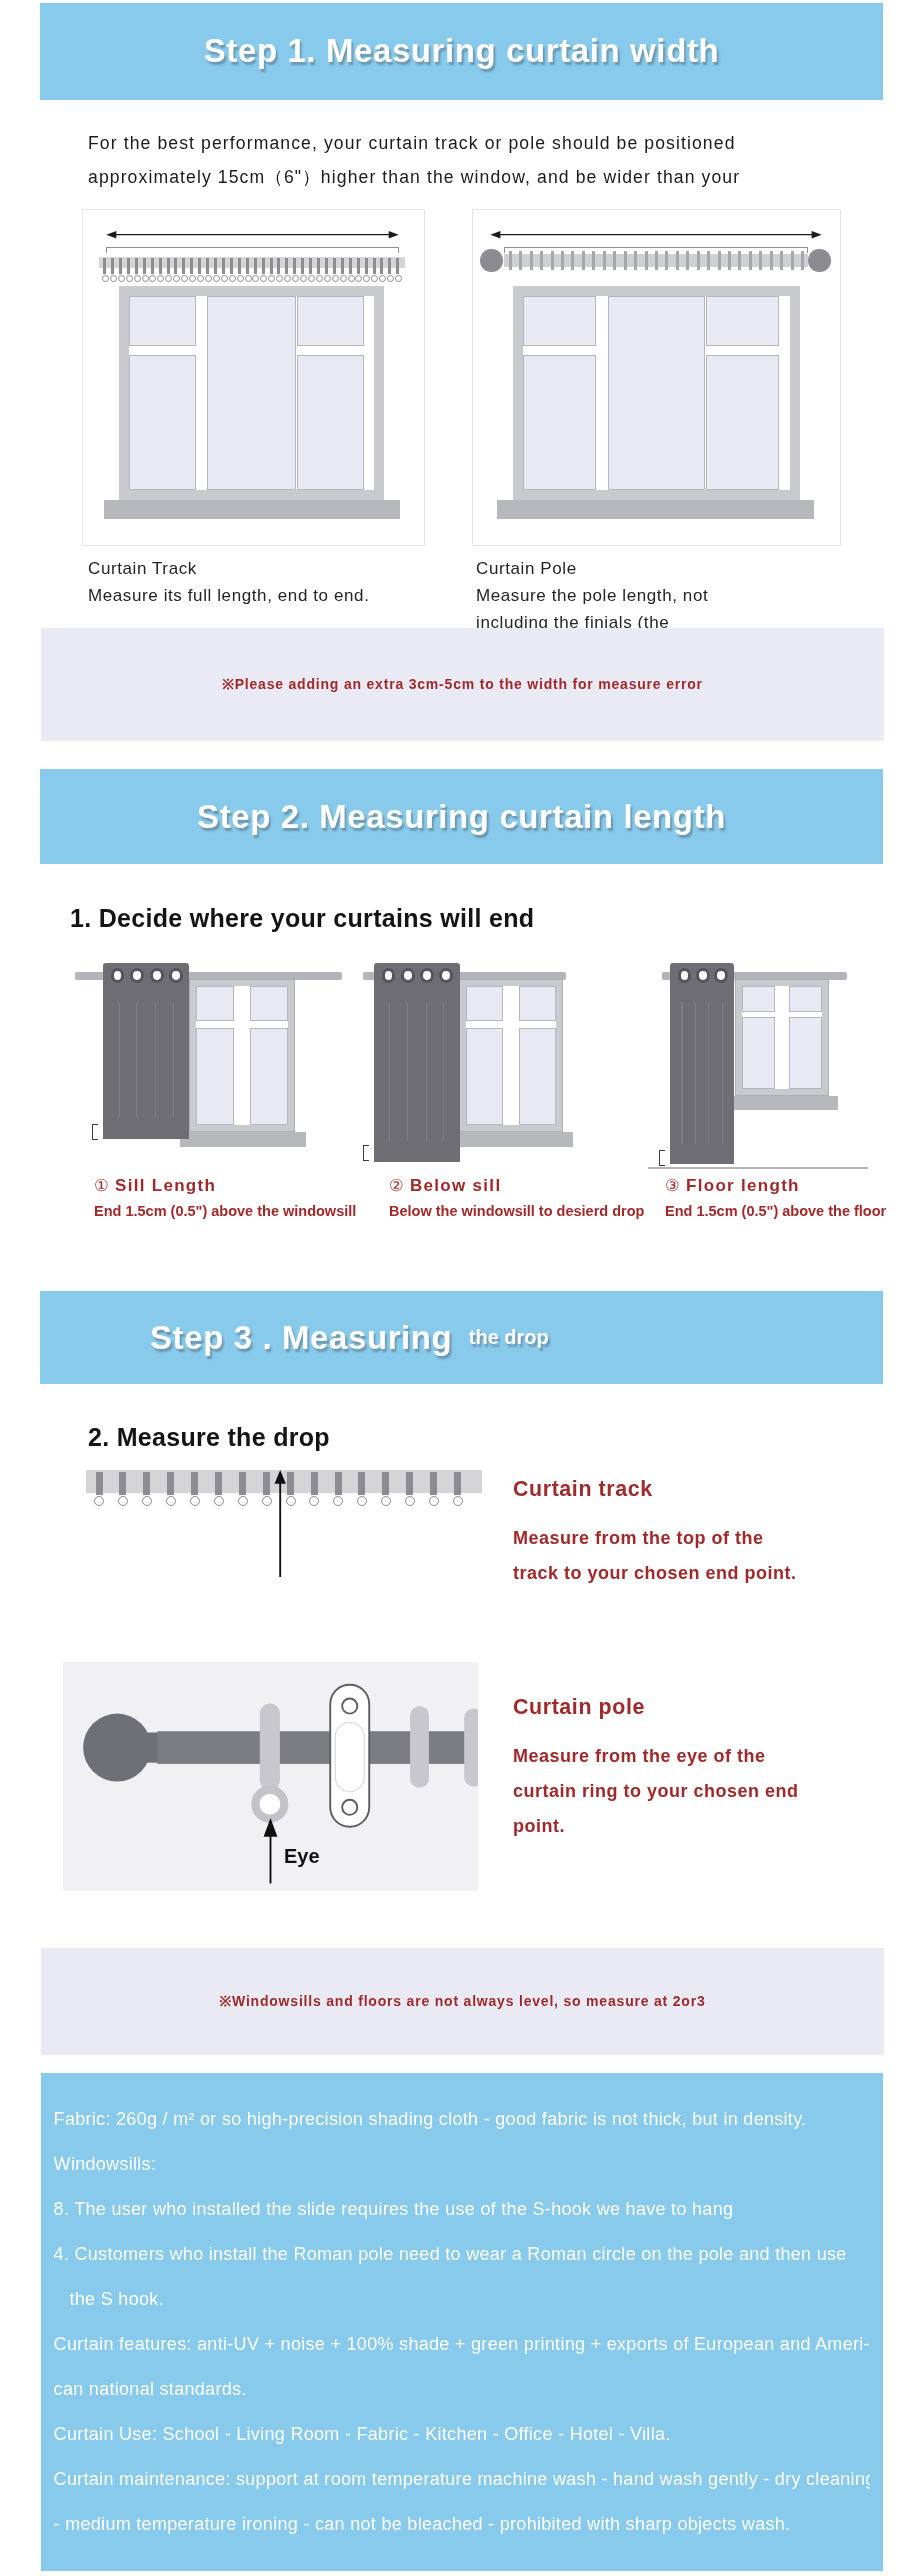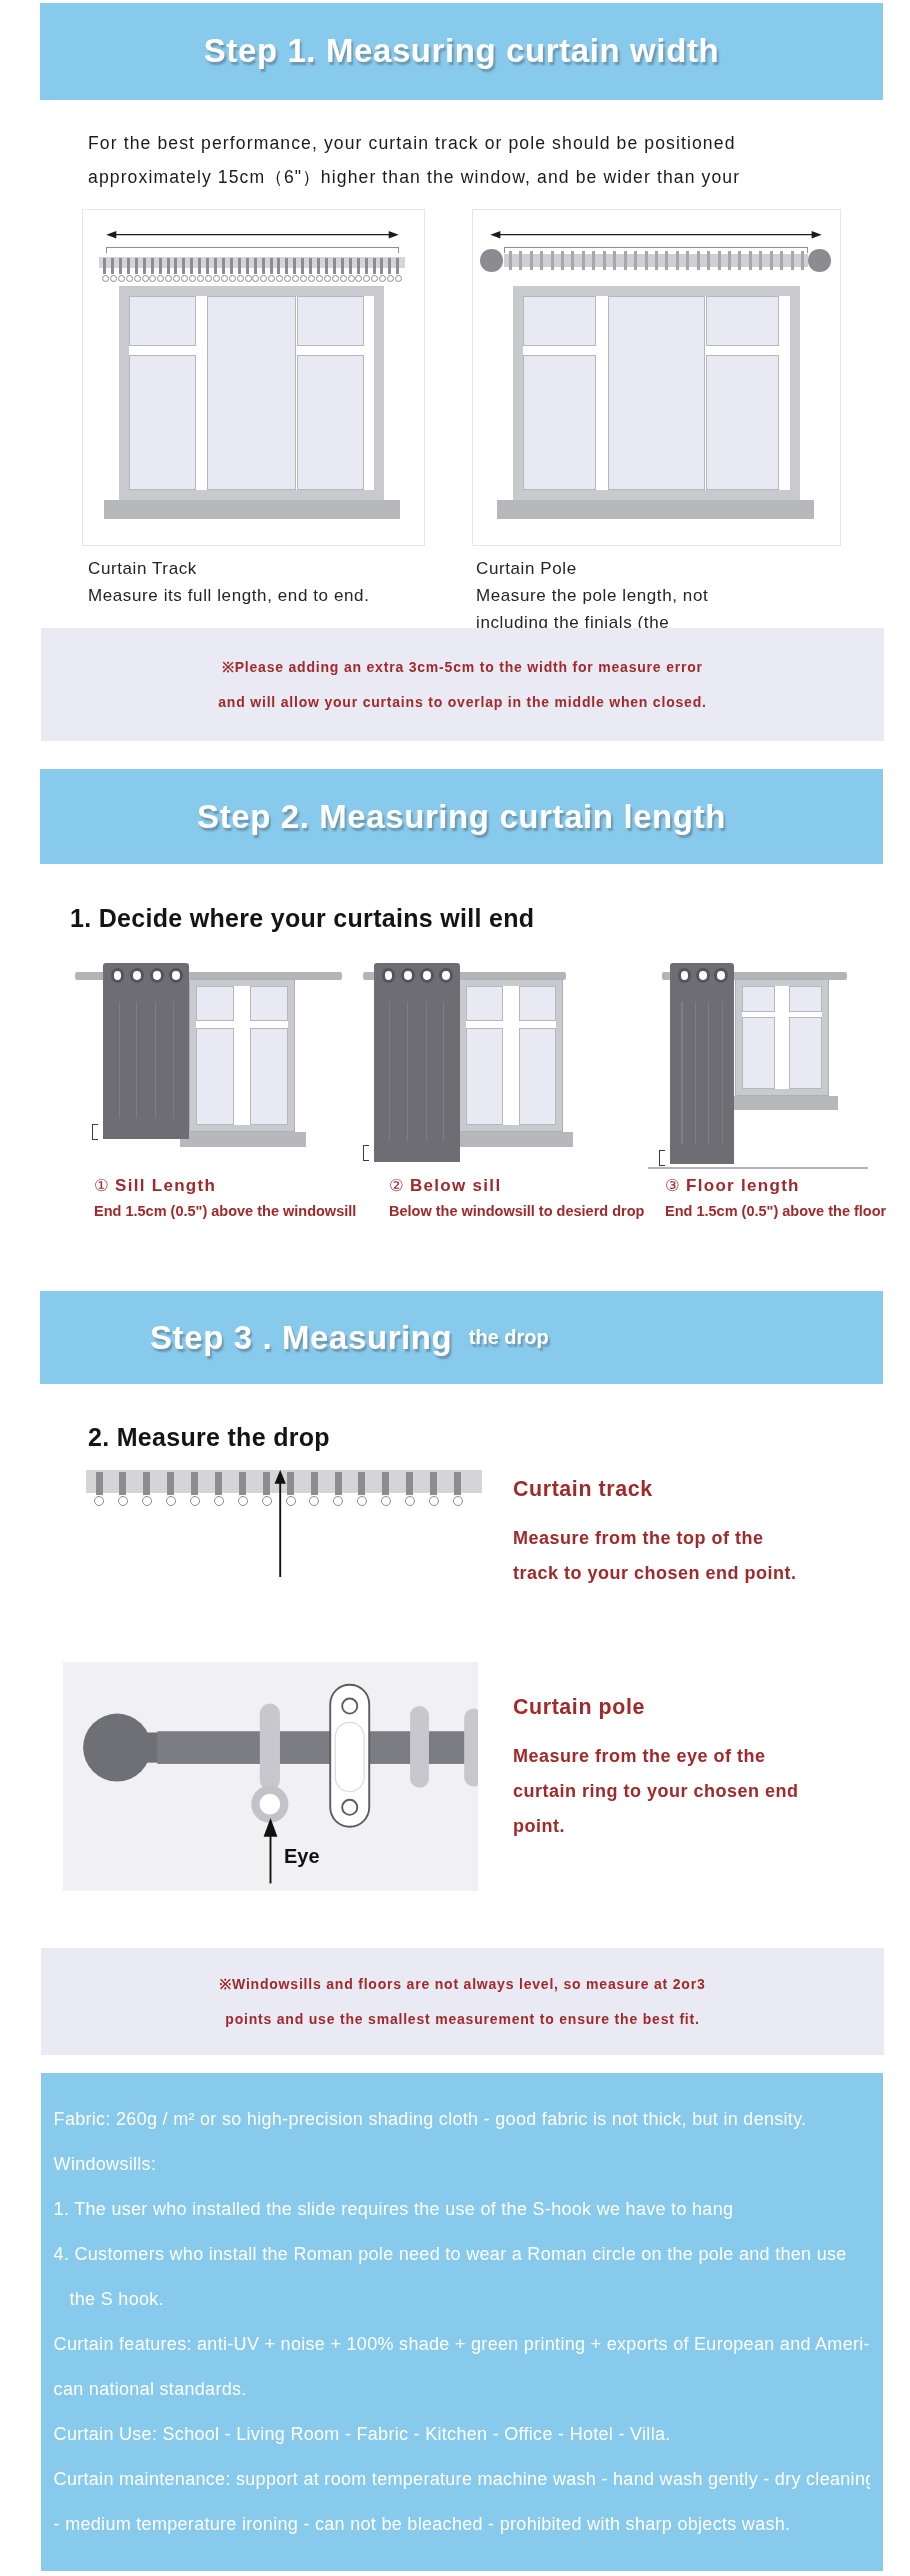--- a/index.html
+++ b/index.html
@@ -64,21 +64,20 @@
     <div>Measure its full length, end to end.</div>
   </div>
   <div class="cap" style="left:476px;top:555px;">
     <div>Curtain Pole</div>
     <div>Measure the pole length, not</div>
     <div>including the finials (the</div>
   </div>
 
   <div class="warnbox" style="top:628px;height:113px;">
     <div>※Please adding an extra 3cm-5cm to the width for measure error</div>
-    <div>and will allow your curtains to overlap in the middle when closed.</div>
   </div>
 
   <div class="banner" style="top:769px;height:95px;">
     <span>Step 2. Measuring curtain length</span>
   </div>
 
   <div class="h-black" style="left:70px;top:904px;">1. Decide where your curtains will end</div>
 
   <div class="redcap" style="left:94px;top:1176px;">
     <span class="num">①</span><span class="t">Sill Length</span>
@@ -129,27 +128,26 @@
 
   <div class="redtitle" style="left:513px;top:1695px;">Curtain pole</div>
   <div class="redbody" style="left:513px;top:1739px;">
     <div>Measure from the eye of the</div>
     <div>curtain ring to your chosen end</div>
     <div>point.</div>
   </div>
 
   <div class="warnbox" style="top:1948px;height:107px;">
     <div>※Windowsills and floors are not always level, so measure at 2or3</div>
-    <div>points and use the smallest measurement to ensure the best fit.</div>
   </div>
 
   <div class="footer" id="footerBox">
       <div>Fabric: 260g / m² or so high-precision shading cloth - good fabric is not thick, but in density.</div>
       <div>Windowsills:</div>
-      <div>1. The user who installed the slide requires the use of the S-hook we have to hang</div>
+      <div>8. The user who installed the slide requires the use of the S-hook we have to hang</div>
       <div>4. Customers who install the Roman pole need to wear a Roman circle on the pole and then use</div>
       <div>   the S hook.</div>
       <div>Curtain features: anti-UV + noise + 100% shade + green printing + exports of European and Ameri-</div>
       <div>can national standards.</div>
       <div>Curtain Use: School - Living Room - Fabric - Kitchen - Office - Hotel - Villa.</div>
       <div>Curtain maintenance: support at room temperature machine wash - hand wash gently - dry cleaning</div>
       <div>- medium temperature ironing - can not be bleached - prohibited with sharp objects wash.</div>
     </div>
 
 <div style="position: absolute; left: 106px; top: 229px; width: 293px; height: 11.3px;">

